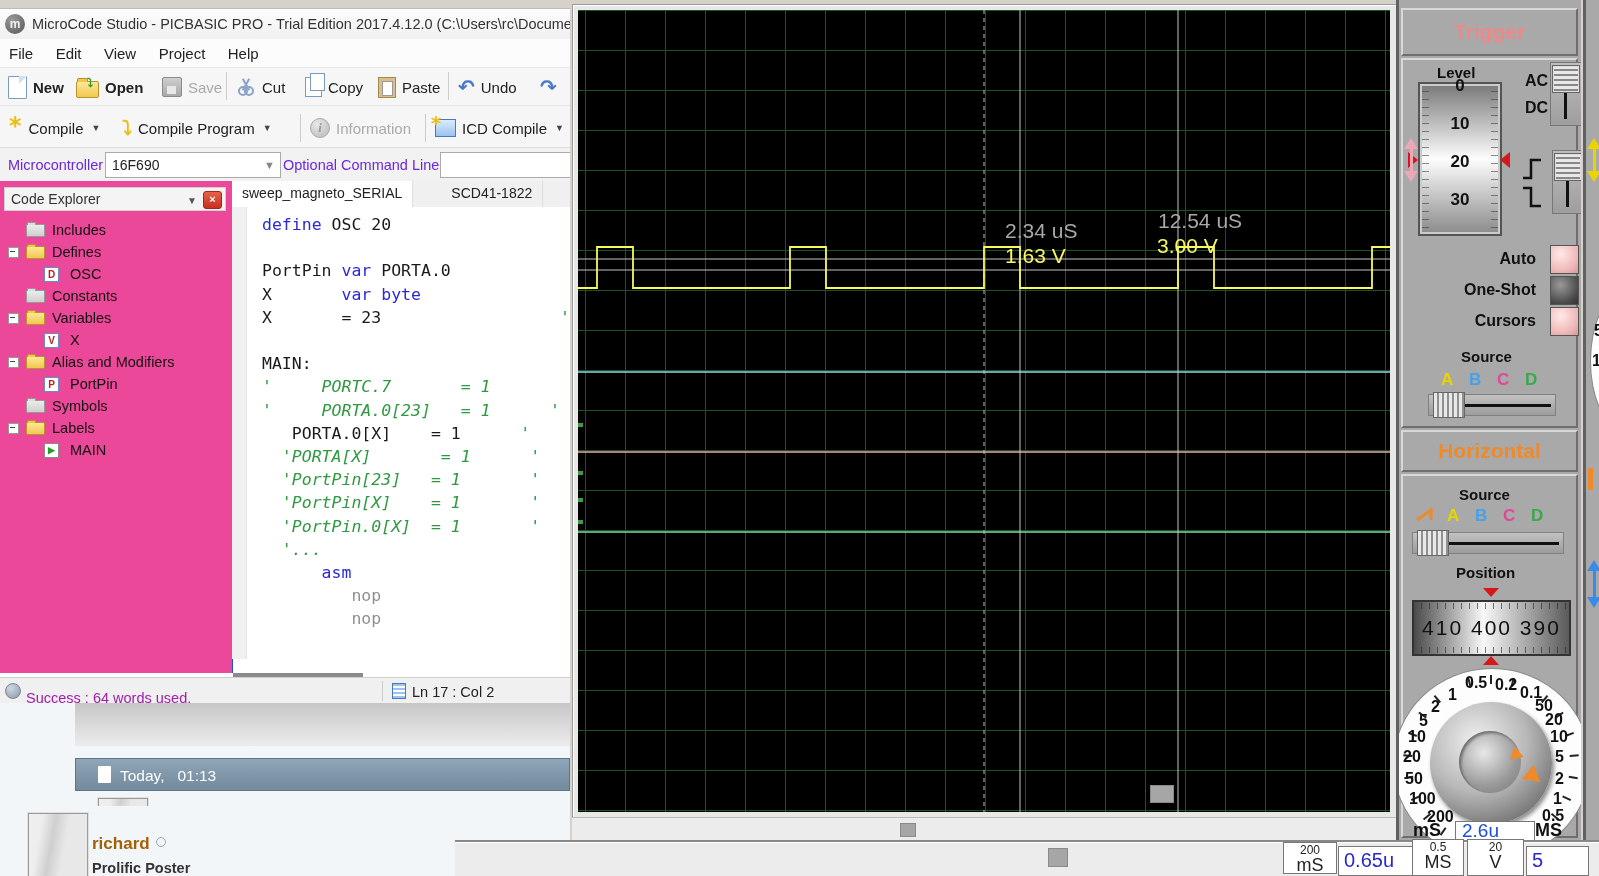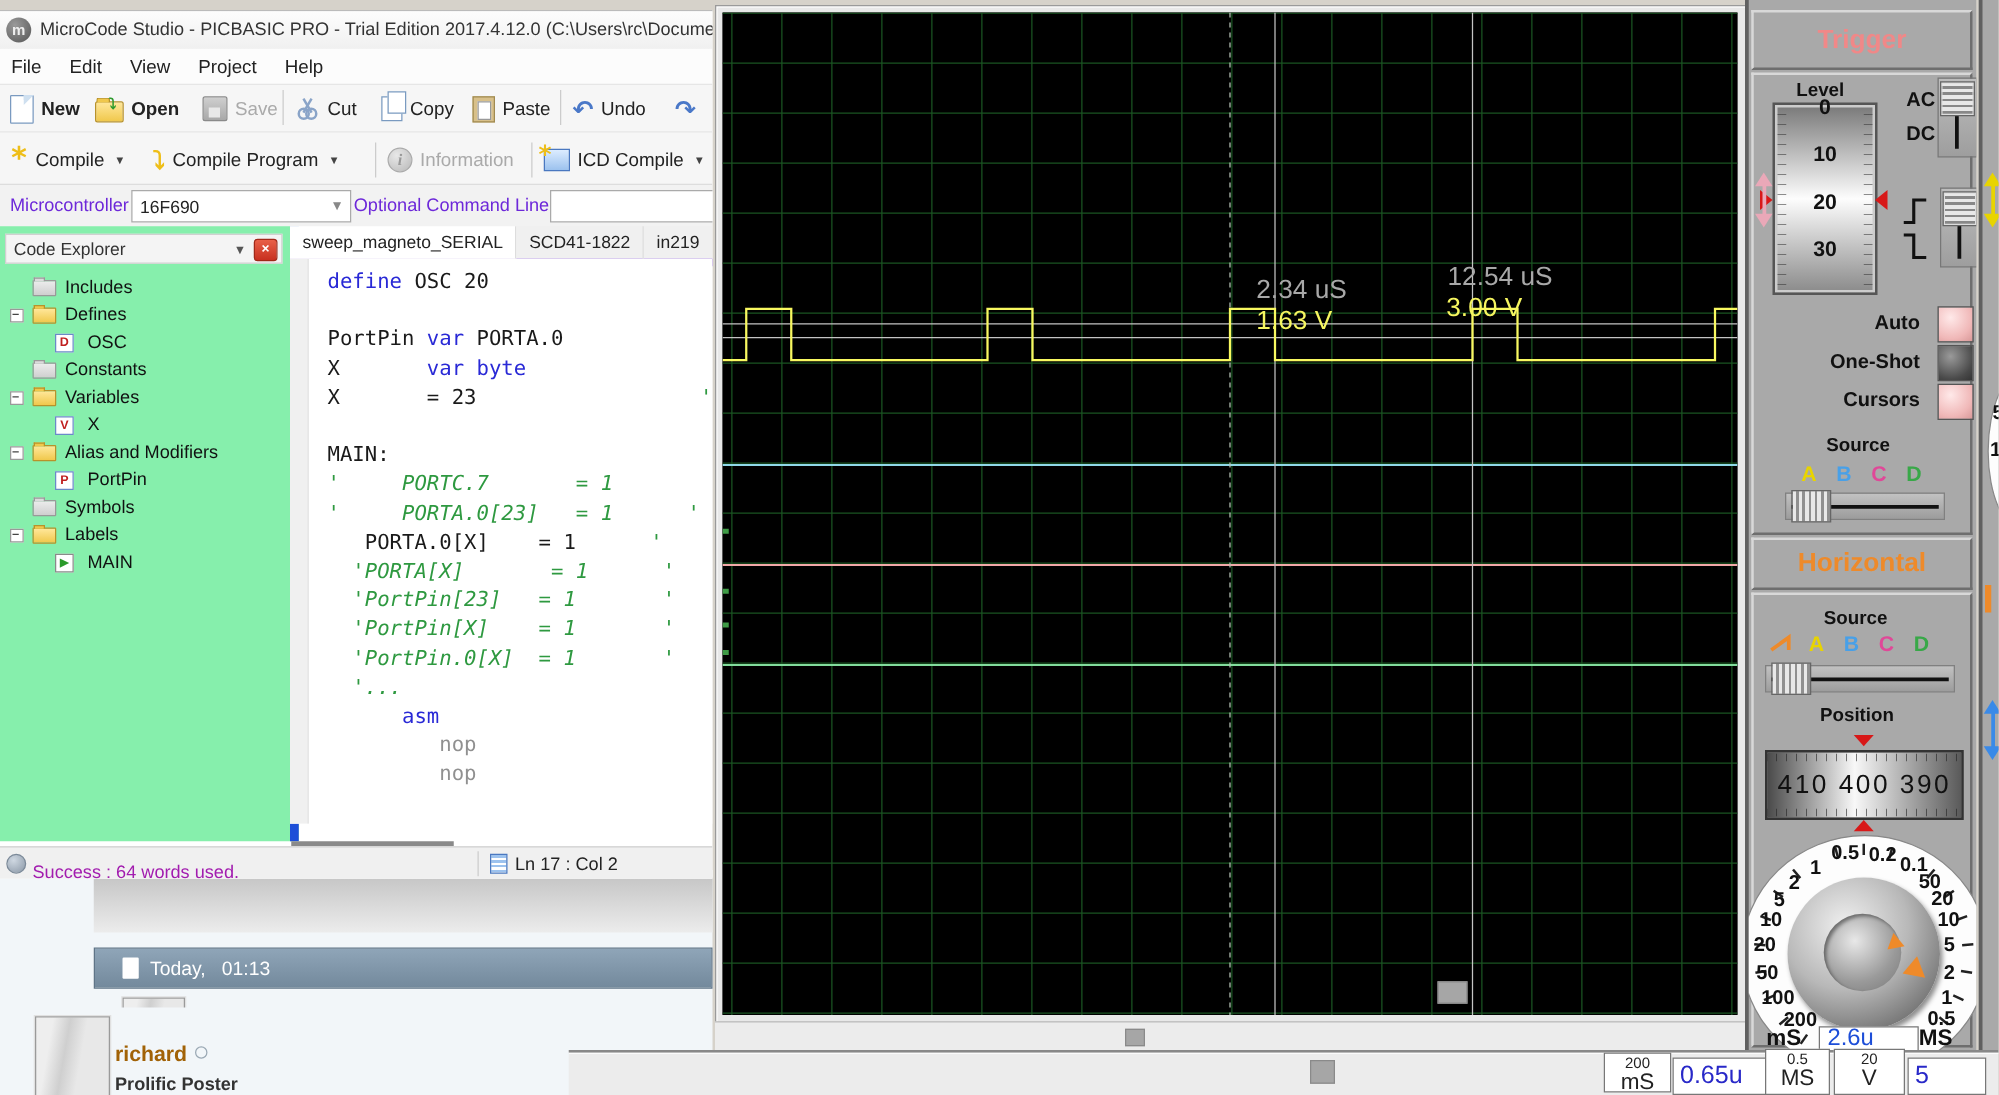--- a/index.html
+++ b/index.html
@@ -45,39 +45,39 @@
   .i-scissors i{position:absolute;bottom:0;width:6px;height:6px;border:2px solid #8aa4c8;border-radius:50%;}
   .i-scissors i.l{left:2px;} .i-scissors i.r{right:2px;}
   
   .microrow{left:0;top:138px;width:100%;height:34px;background:#f2f2f2;border-top:1px solid #ddd;}
   .mlabel{font-size:14.5px;color:#6d28d9;}
   .combo{position:absolute;left:105px;top:4px;width:168px;height:24px;background:#fff;border:1px solid #aaa;font-size:14px;color:#222;
          line-height:24px;padding-left:6px;}
   .combo .ar{position:absolute;right:5px;top:0;color:#888;font-size:11px;}
   .cmdinput{position:absolute;left:440px;top:4px;width:140px;height:22px;background:#fff;border:1px solid #aaa;}
   
-  .explorer{left:0;top:172px;width:232px;height:492px;background:#86efac;border-right:7px solid #1d4ed8;}
+  .explorer{left:0;top:172px;width:232px;height:492px;background:#ec4899;border-right:1px solid #1d4ed8;}
   .exphead{position:absolute;left:4px;top:6px;width:222px;height:24px;background:#f4f4f4;border:1px solid #d0d0d0;font-size:14px;color:#333;
            line-height:22px;padding-left:6px;box-sizing:border-box;}
   .closex{position:absolute;right:3px;top:3px;width:17px;height:16px;background:linear-gradient(#e86048,#c83020);border:1px solid #a02818;border-radius:3px;
           color:#fff;font:bold 11px "Liberation Sans",sans-serif;text-align:center;line-height:15px;}
   .tree{position:absolute;left:0px;top:38px;width:100%;}
   .titem{position:relative;height:22px;font-size:14.5px;color:#111;}
   .titem .tx{position:absolute;top:3px;}
   .exp{position:absolute;top:6px;width:9px;height:9px;border:1px solid #999;background:#fff;}
   .exp:after{content:"";position:absolute;left:1px;top:3px;width:5px;height:1px;background:#444;}
   .f{position:absolute;top:5px;width:17px;height:11px;border:1px solid #b8922a;border-radius:1px;background:linear-gradient(#ffe79a,#f0c84c);}
   .f:before{content:"";position:absolute;left:0;top:-3px;width:7px;height:2px;background:#f0c84c;border:1px solid #b8922a;border-bottom:none;}
   .f.gray{background:linear-gradient(#ececec,#cfcfcf);border-color:#999;}
   .f.gray:before{background:#dcdcdc;border-color:#999;}
   .bx{position:absolute;top:4px;width:13px;height:13px;background:#fff;border:1px solid #6a8ac8;color:#c02020;
       font:bold 10px "Liberation Sans",sans-serif;text-align:center;line-height:13px;}
   .bx.play{border-color:#8a8a8a;color:#2a9a2a;font-size:9px;}
   
-  .tabbar{left:232px;top:172px;width:338px;height:26px;background:#f0f0f0;border-bottom:6px solid #6d28d9;display:flex;}
+  .tabbar{left:232px;top:172px;width:338px;height:26px;background:#f0f0f0;border-bottom:6px solid #6d28d9;display:flex;gap:28px;}
   .tab{padding:4px 10px 0 10px;font-size:14px;color:#222;border-right:1px solid #ddd;white-space:nowrap;}
   .tab.active{background:#fff;}
   .codearea{left:232px;top:198px;width:338px;height:452px;background:#fff;overflow:hidden;}
   .gutter{position:absolute;left:0;top:0;width:14px;height:100%;background:#f0f0f0;border-right:1px solid #e4e4e4;}
   .code{position:absolute;left:30px;top:6px;font:16.5px "DejaVu Sans Mono",monospace;line-height:23.2px;white-space:pre;}
   .code .k{color:#2929d6;}
   .code .c{color:#2e9940;font-style:italic;}
   .code .d{color:#909090;}
   .code .n{color:#1a1a1a;}
   .hscroll{left:233px;top:664px;width:130px;height:4px;background:#8a8a8a;}

